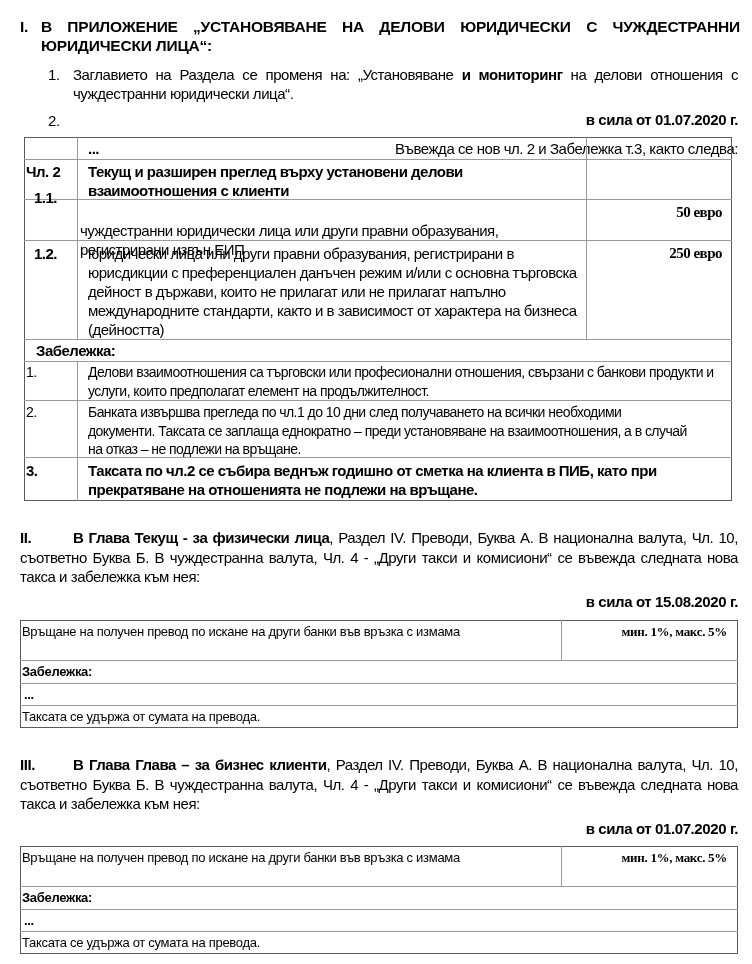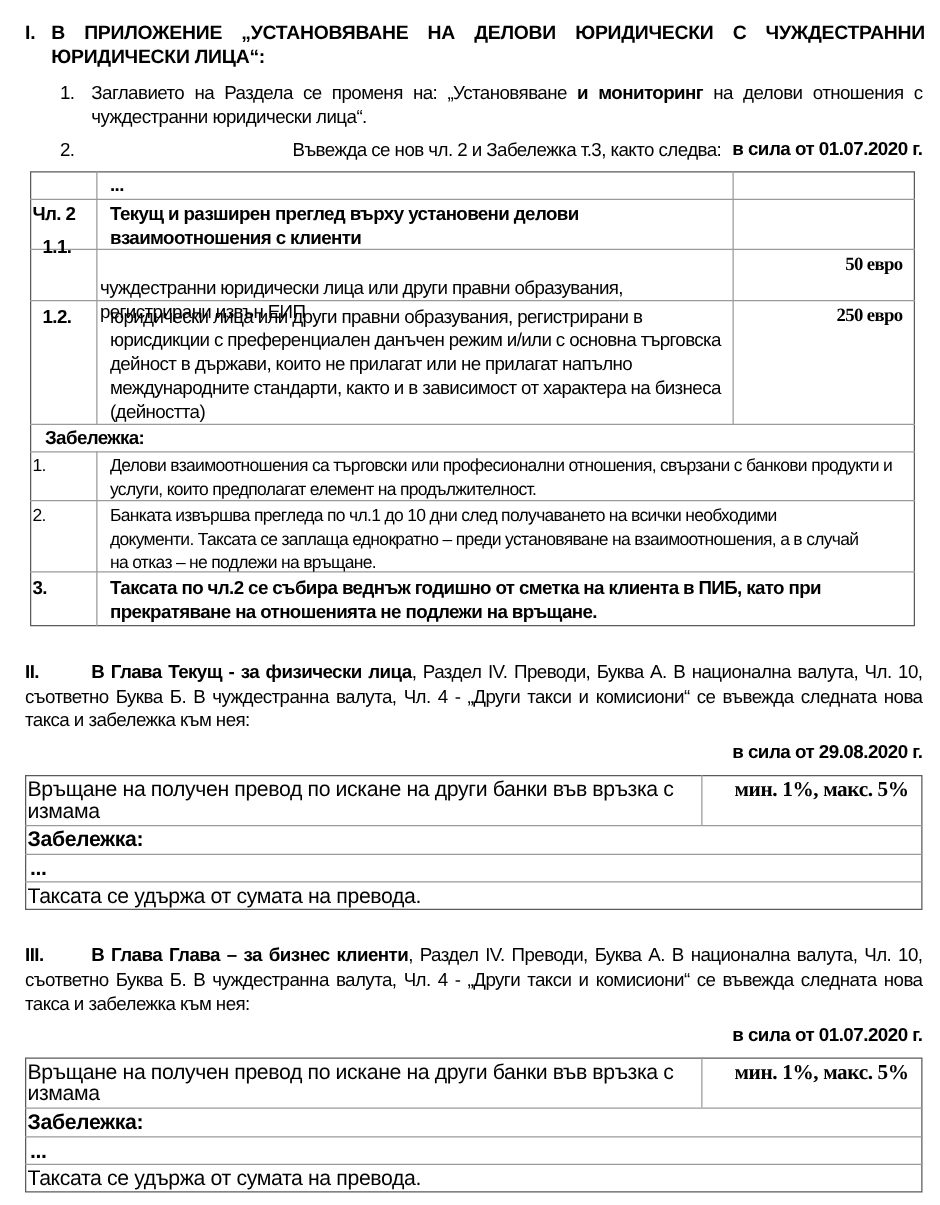--- a/index.html
+++ b/index.html
@@ -24,38 +24,38 @@
   .hl { position: absolute; height: 0; border-top: 1.5px solid #9a9a9a; }
   .vl { position: absolute; width: 0; border-left: 1.5px solid #9a9a9a; }
   .cell { position: absolute; font-size: 15px; line-height: 19px; letter-spacing: -0.5px; }
   .note-cell { position: absolute; font-size: 14px; line-height: 18.5px; letter-spacing: -0.55px; }
   .right { text-align: right; font-family: Liberation Serif, serif; }
 
   .para { position: absolute; left: 20px; width: 718px; font-size: 15px; line-height: 19.5px; letter-spacing: -0.45px; text-align: justify; }
   .para .rn { display: inline-block; width: 53px; font-weight: bold; }
   .eff { position: absolute; right: 14px; font-size: 15px; font-weight: bold; letter-spacing: -0.4px; }
 
-  .t2cell { position: absolute; font-size: 17px; line-height: 17px; letter-spacing: -0.3px; }
+  .t2cell { position: absolute; font-size: 13px; line-height: 17px; letter-spacing: -0.3px; }
 </style>
 </head>
 <body>
 
 <div id="s1-head" class="abs">
   <span class="num">I.</span>
   <span class="txt">В ПРИЛОЖЕНИЕ „УСТАНОВЯВАНЕ НА ДЕЛОВИ ЮРИДИЧЕСКИ С ЧУЖДЕСТРАННИ ЮРИДИЧЕСКИ ЛИЦА“:</span>
 </div>
 
 <div class="abs li" style="top:65px;">
   <span class="n">1.</span>
   <span class="tx"><span>Заглавието на Раздела се променя на: „Установяване </span><b>и мониторинг</b><span> на делови отношения с чуждестранни юридически лица“.</span></span>
 </div>
 
 <div class="abs li" style="top:111px;">
   <span class="n">2.</span>
-  <span class="tx" style="text-align:center;">Въвежда се нов чл. 2 и Забележка т.3, както следва:</span>
+  <span class="tx" style="text-align:right;margin-top:28px;">Въвежда се нов чл. 2 и Забележка т.3, както следва:</span>
 </div>
 <div class="eff" style="top:111px;">в сила от 01.07.2020 г.</div>
 
 <div class="tbl" style="left:24px; top:137px; width:708px; height:364px;"></div>
 
 <div class="vl" style="left:77px; top:137px; height:203px;"></div>
 <div class="vl" style="left:586px; top:137px; height:203px;"></div>
 <div class="vl" style="left:77px; top:361px; height:140px;"></div>
 
 <div class="hl" style="left:24px; width:708px; top:159px;"></div>
@@ -84,21 +84,21 @@
 <div class="note-cell" style="left:26px; top:363px;">1.</div>
 <div class="note-cell" style="left:88px; top:363px; width:636px;">Делови взаимоотношения са търговски или професионални отношения, свързани с банкови продукти и услуги, които предполагат елемент на продължителност.</div>
 
 <div class="note-cell" style="left:26px; top:403px;">2.</div>
 <div class="note-cell" style="left:88px; top:403px; width:600px;">Банката извършва прегледа по чл.1 до 10 дни след получаването на всички необходими документи. Таксата се заплаща еднократно – преди установяване на взаимоотношения, а в случай на отказ – не подлежи на връщане.</div>
 
 <div class="cell b" style="left:26px; top:461px;">3.</div>
 <div class="cell b" style="left:88px; top:461px; width:600px;">Таксата по чл.2 се събира веднъж годишно от сметка на клиента в ПИБ, като при прекратяване на отношенията не подлежи на връщане.</div>
 
 <div class="para" style="top:528px;"><span class="rn">II.</span><b>В Глава Текущ - за физически лица</b><span>, Раздел IV. Преводи, Буква А. В национална валута, Чл. 10, съответно Буква Б. В чуждестранна валута, Чл. 4 - „Други такси и комисиони“ се въвежда следната нова такса и забележка към нея:</span></div>
-<div class="eff" style="top:593px;">в сила от 29.08.2020 г.</div>
+<div class="eff" style="top:593px;">в сила от 15.08.2020 г.</div>
 
 <div class="tbl" style="left:20px; top:620px; width:718px; height:108px;"></div>
 <div class="vl" style="left:561px; top:620px; height:40px;"></div>
 <div class="hl" style="left:20px; width:718px; top:660px;"></div>
 <div class="hl" style="left:20px; width:718px; top:683px;"></div>
 <div class="hl" style="left:20px; width:718px; top:705px;"></div>
 
 <div class="t2cell" style="left:22px; top:623px; width:520px;">Връщане на получен превод по искане на други банки във връзка с измама</div>
 <div class="t2cell b right" style="left:565px; width:162px; top:623px;">мин. 1%, макс. 5%</div>
 <div class="t2cell b" style="left:22px; top:663px;">Забележка:</div>

